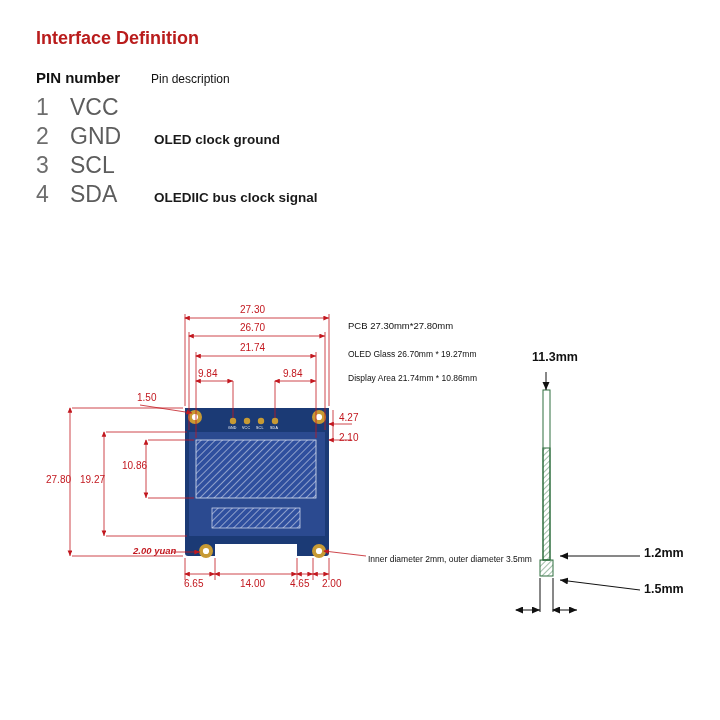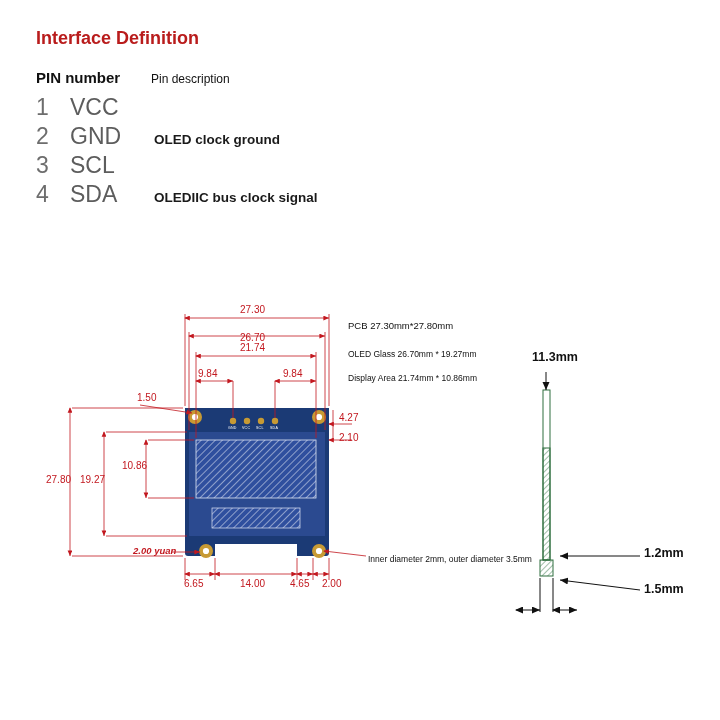--- a/index.html
+++ b/index.html
@@ -294,21 +294,21 @@
       <line x1="553" y1="298" x2="553" y2="332"></line>
     </g>
   </svg>
 
   <div class="note n1">PCB 27.30mm*27.80mm</div>
   <div class="note n2">OLED Glass 26.70mm * 19.27mm</div>
   <div class="note n3">Display Area 21.74mm * 10.86mm</div>
   <div class="note hole">Inner diameter 2mm, outer diameter 3.5mm</div>
 
   <div class="dimlbl" style="left:240px; top:24px;">27.30</div>
-  <div class="dimlbl" style="left:240px; top:52px;">26.70</div>
+  <div class="dimlbl" style="left:240px; top:42px;">26.70</div>
   <div class="dimlbl" style="left:240px; top:62px;">21.74</div>
   <div class="dimlbl" style="left:198px; top:88px;">9.84</div>
   <div class="dimlbl" style="left:283px; top:88px;">9.84</div>
   <div class="dimlbl" style="left:137px; top:112px;">1.50</div>
   <div class="dimlbl" style="left:339px; top:132px;">4.27</div>
   <div class="dimlbl" style="left:339px; top:152px;">2.10</div>
   <div class="dimlbl" style="left:46px; top:194px;">27.80</div>
   <div class="dimlbl" style="left:80px; top:194px;">19.27</div>
   <div class="dimlbl" style="left:122px; top:180px;">10.86</div>
   <div class="dimlbl" style="left:184px; top:298px;">6.65</div>

